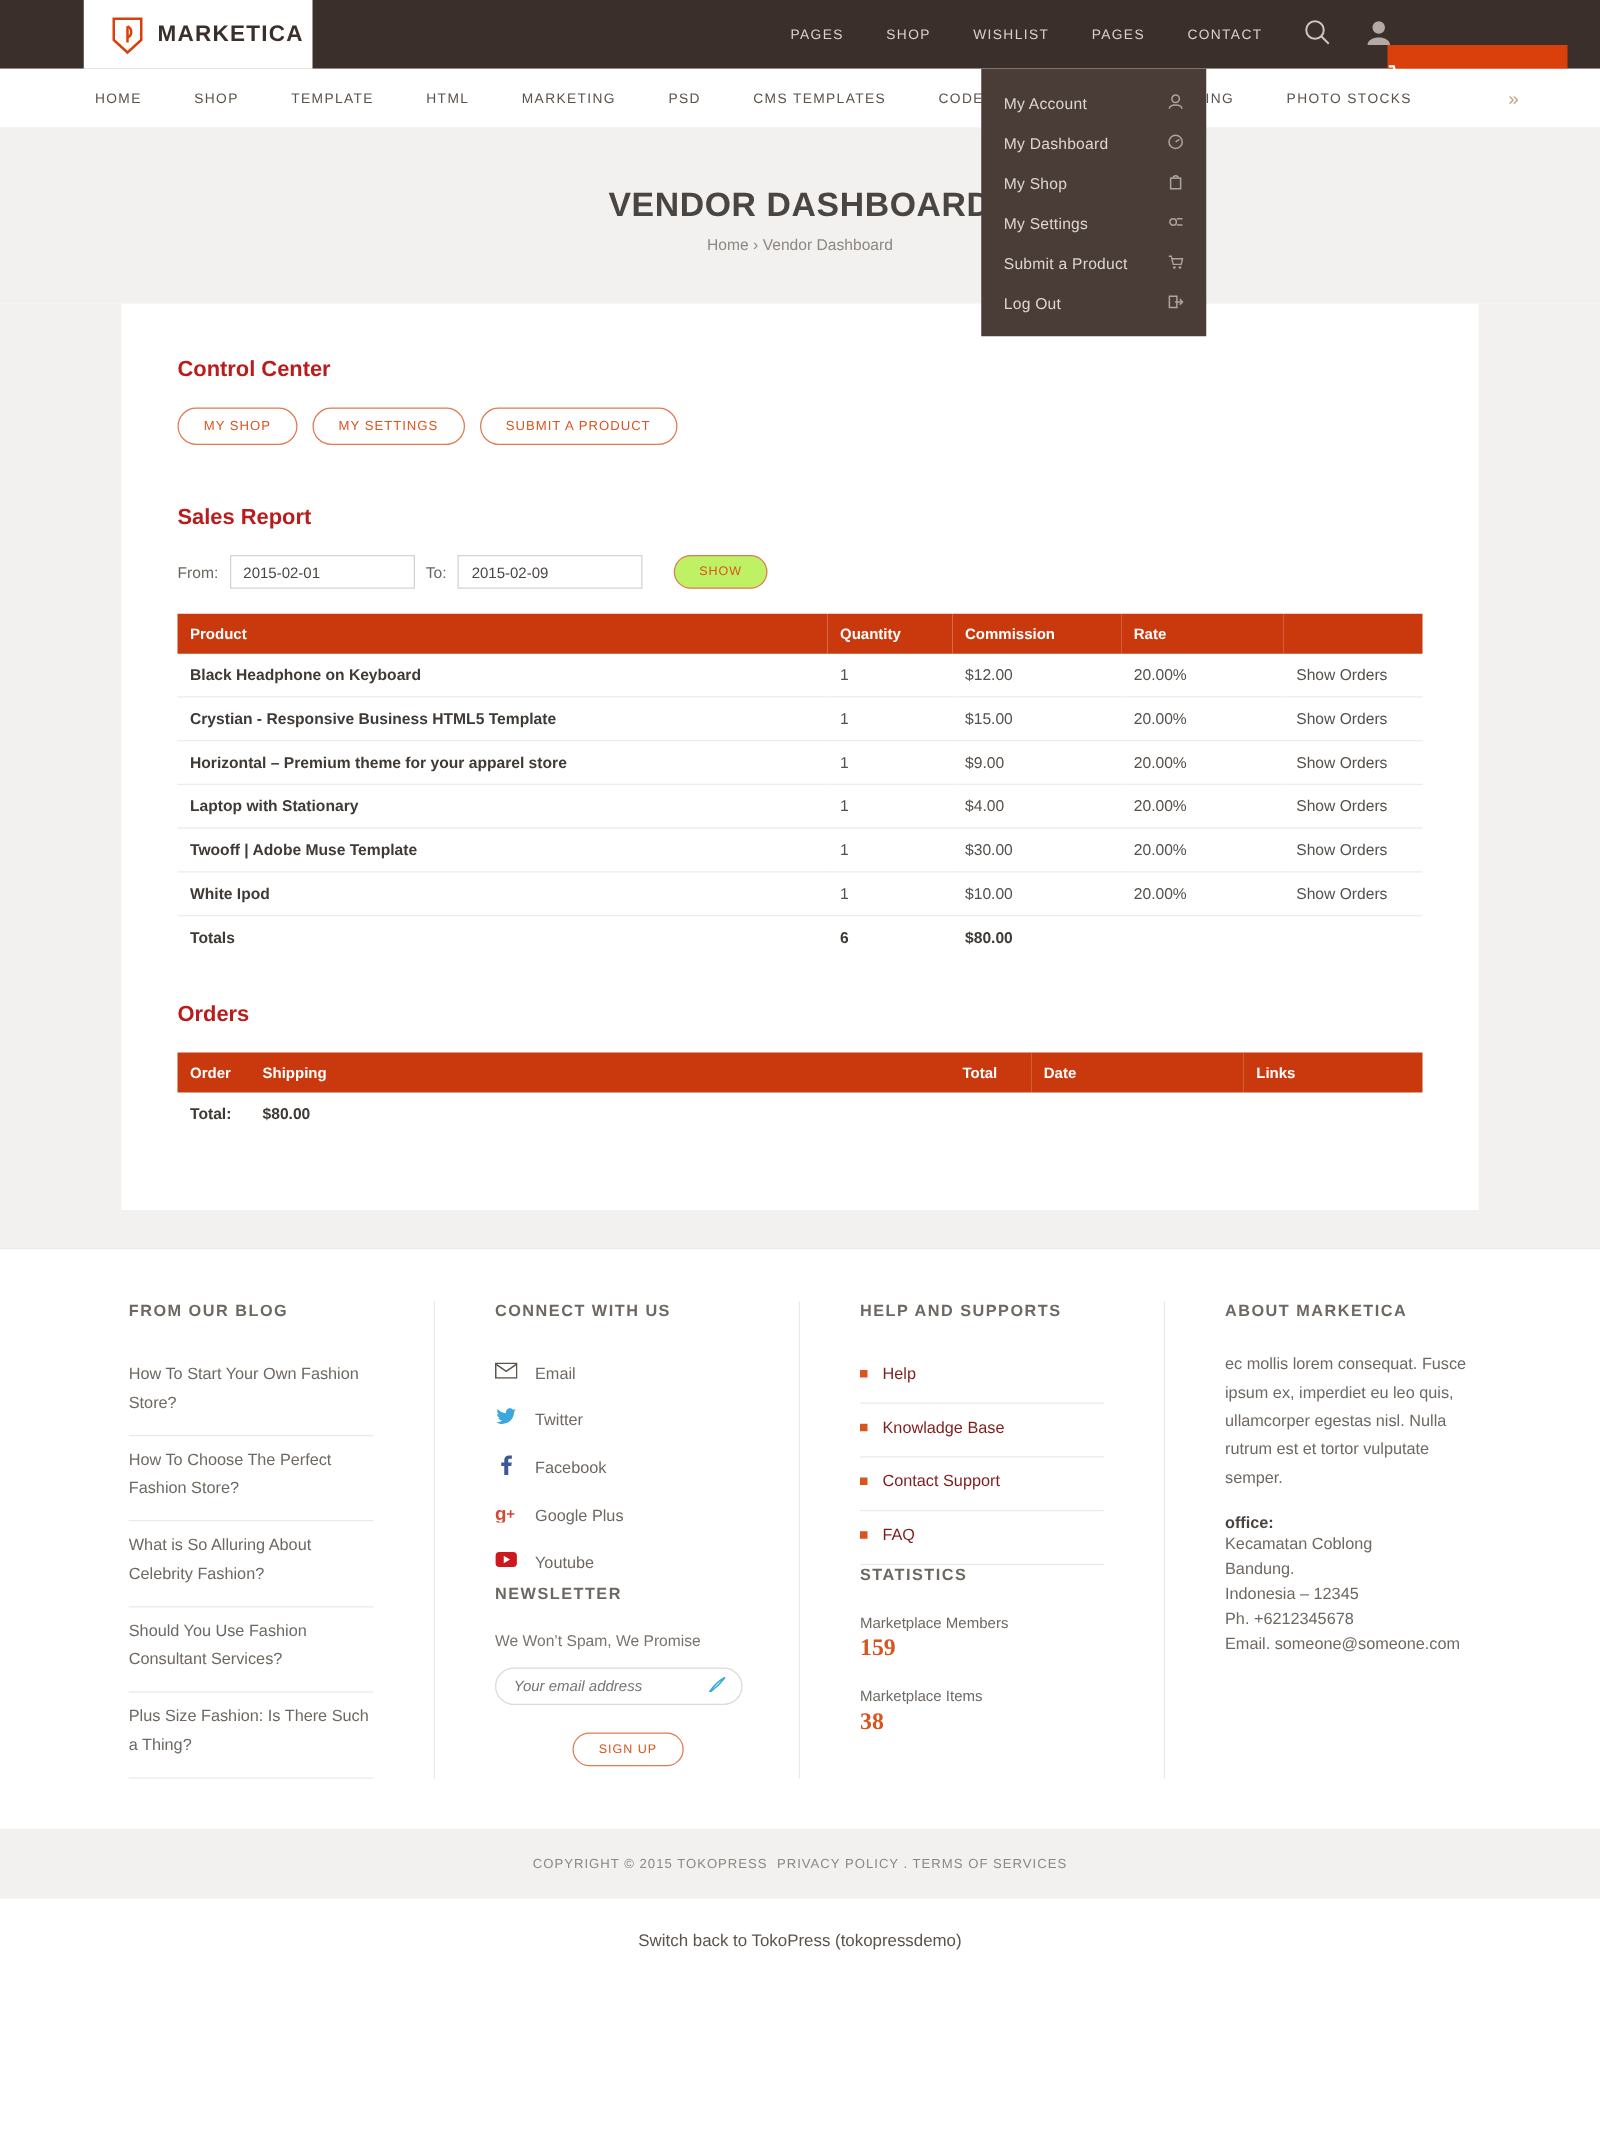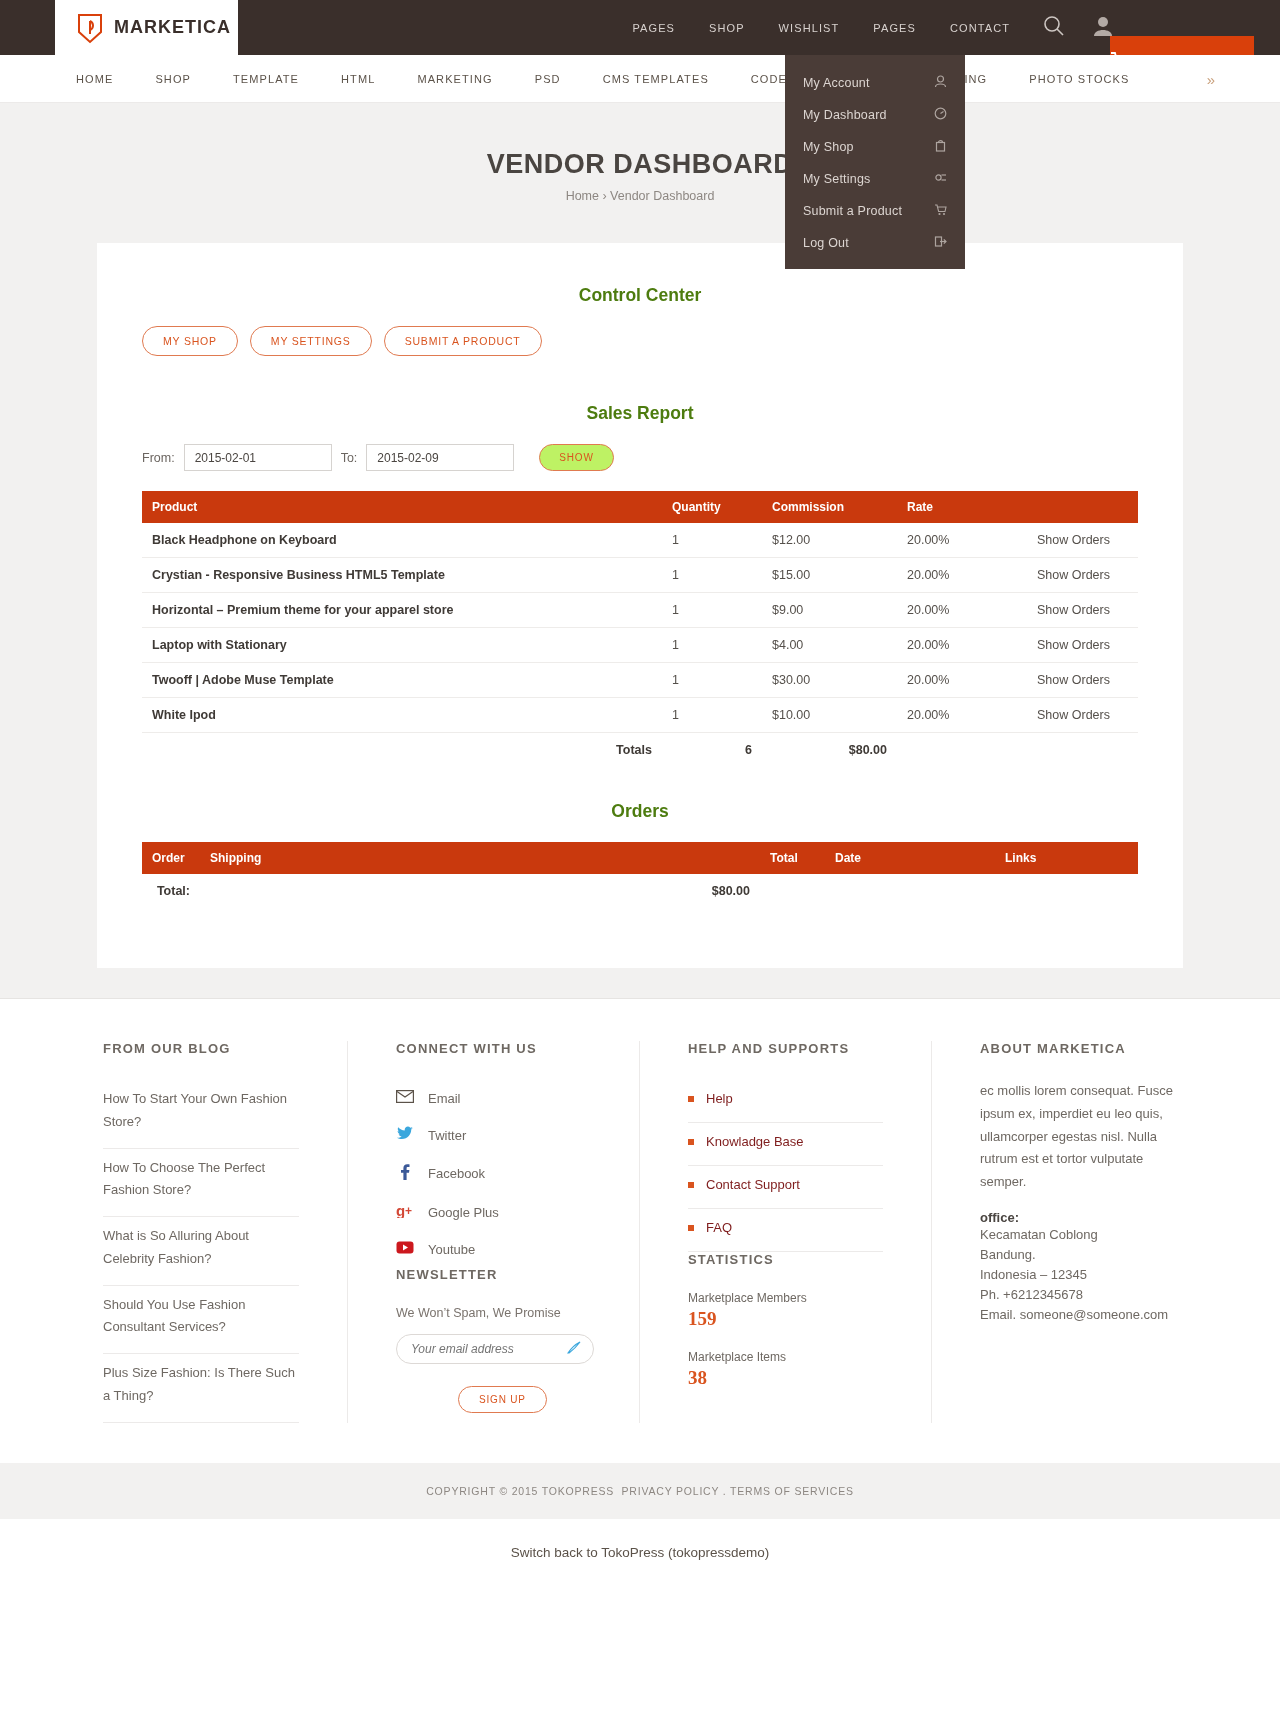--- a/index.html
+++ b/index.html
@@ -13,21 +13,21 @@
   }
 
   
   .topbar {
     background:#3a2f2b;
     height:55px;
     position:relative;
   }
   .topbar-inner { width:1170px; margin:0 auto; height:55px; position:relative; }
   .logo-box {
-    position:absolute; left:0; top:0; width:183px; height:55px;
+    position:absolute; left:12px; top:0; width:183px; height:55px;
     background:#fff; display:flex; align-items:center; padding-left:20px;
   }
   .logo-mark { width:30px; height:32px; position:relative; margin-right:9px; }
   .logo-mark svg { display:block; }
   .logo-text {
     font-family:"Liberation Sans", sans-serif;
     font-size:18px; letter-spacing:1px; color:#3a2f2b; font-weight:bold;
   }
   .top-nav {
     position:absolute; right:215px; top:0; height:55px;
@@ -85,21 +85,21 @@
   }
   .crumb { font-size:12.5px; color:#8d8782; }
   .crumb a { color:#8d8782; text-decoration:none; }
 
   
   .content-wrap { background:#f2f1f0; padding-bottom:30px; }
   .card {
     width:1086px; margin:0 auto; background:#fff; padding:42px 45px 60px 45px;
   }
   h2.sec {
-    font-size:17.5px; color:#4d7c0f; margin:0 0 20px 0; font-weight:bold;text-align:center;
+    font-size:17.5px; color:#b91c1c; margin:0 0 20px 0; font-weight:bold;
   }
   h2.sec.orders { margin-top:34px; }
   h2.sec.sales { margin-top:47px; }
 
   .pill-row { display:flex; gap:12px; margin-bottom:6px; }
   .pill {
     border:1px solid #e07a50; color:#d9541f; border-radius:20px;
     padding:8px 20px; font-size:10.5px; letter-spacing:.8px; background:#fff;
     cursor:pointer;
   }
@@ -117,21 +117,21 @@
 
   table { width:100%; border-collapse:collapse; }
   thead th {
     background:#c9390d; color:#fff; font-size:12px; text-align:left;
     padding:9px 10px; font-weight:bold;
   }
   tbody td {
     padding:10px; font-size:12.5px; border-bottom:1px solid #eeecea; color:#55504b;
   }
   tbody td.prod { font-weight:bold; color:#3f3a36; }
-  tbody tr.total-row td { border-bottom:none; font-weight:bold; color:#3f3a36; text-align:right;}
+  tbody tr.total-row td { border-bottom:none; font-weight:bold; color:#3f3a36; }
   .link { color:#55504b; }
 
   .orders-table thead th:first-child { width:60px; }
   .orders-table td.num { font-weight:bold; color:#3f3a36; }
 
   
   .footer {
     border-top:1px solid #e6e4e2; background:#fff; padding:42px 0 40px 0;
   }
   .fcols { width:1170px; margin:0 auto; display:flex; }

